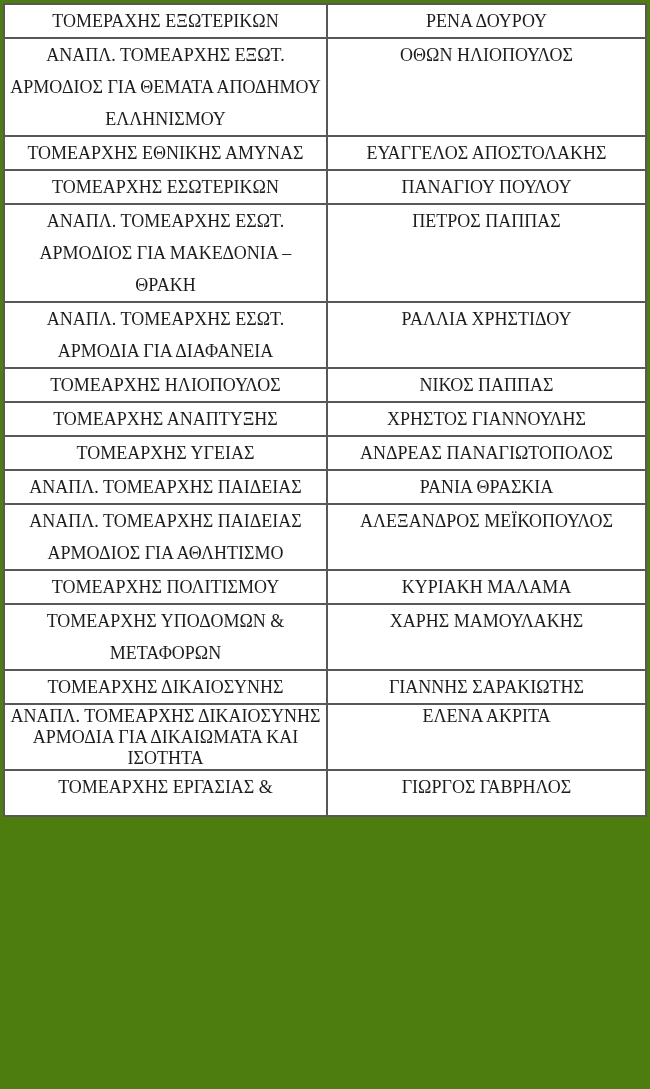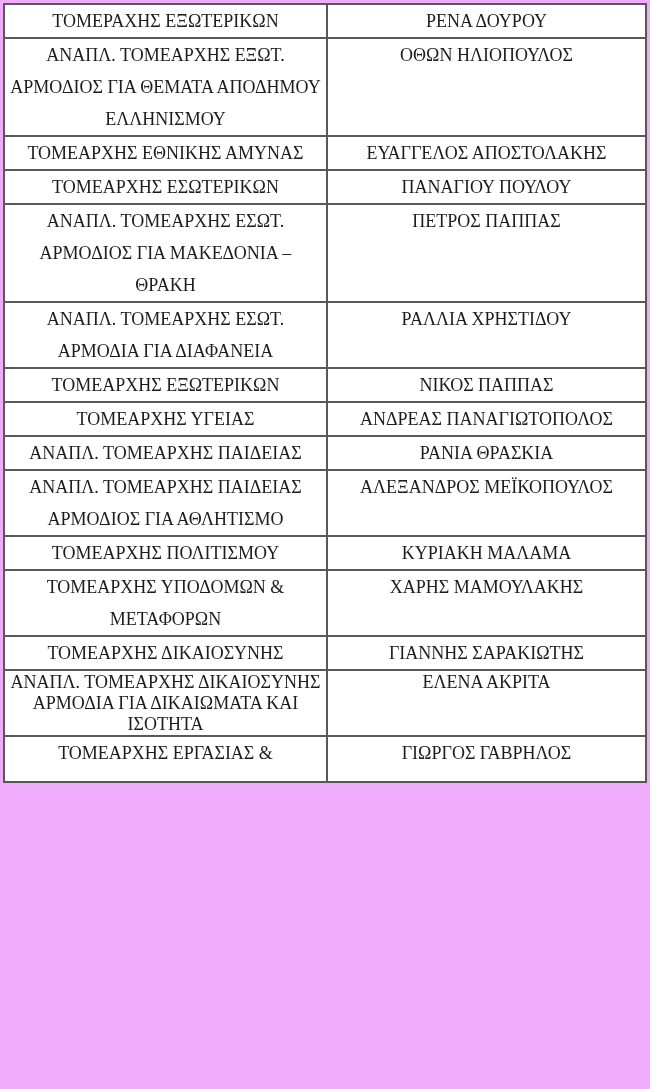--- a/index.html
+++ b/index.html
@@ -9,21 +9,21 @@
   }
   body {
     width: 650px;
     height: 1089px;
     overflow: hidden;
     font-family: "Liberation Serif", serif;
   }
   .doc-page {
     width: 650px;
     height: 1089px;
-    background: #f0abfc;
+    background: #4d7c0f;
     box-sizing: border-box;
     padding: 3px 0 0 3px;
   }
   table.appointments {
     border-collapse: collapse;
     table-layout: fixed;
     width: 642px;
     font-size: 18px;
     color: #1c1c1c;
     background: #ffffff;
@@ -82,22 +82,26 @@
 ΑΡΜΟΔΙΟΣ ΓΙΑ ΜΑΚΕΔΟΝΙΑ –
 ΘΡΑΚΗ</td>
           <td>ΠΕΤΡΟΣ ΠΑΠΠΑΣ</td>
         </tr>
         <tr>
           <td>ΑΝΑΠΛ. ΤΟΜΕΑΡΧΗΣ ΕΣΩΤ.
 ΑΡΜΟΔΙΑ ΓΙΑ ΔΙΑΦΑΝΕΙΑ</td>
           <td>ΡΑΛΛΙΑ ΧΡΗΣΤΙΔΟΥ</td>
         </tr>
         <tr>
-          <td>ΤΟΜΕΑΡΧΗΣ ΕΞΩΤΕΡΙΚΩΝ</td>
+          <td>ΤΟΜΕΑΡΧΗΣ ΗΛΙΟΠΟΥΛΟΣ</td>
           <td>ΝΙΚΟΣ ΠΑΠΠΑΣ</td>
+        </tr>
+        <tr>
+          <td>ΤΟΜΕΑΡΧΗΣ ΑΝΑΠΤΥΞΗΣ</td>
+          <td>ΧΡΗΣΤΟΣ ΓΙΑΝΝΟΥΛΗΣ</td>
         </tr>
         <tr>
           <td>ΤΟΜΕΑΡΧΗΣ ΥΓΕΙΑΣ</td>
           <td>ΑΝΔΡΕΑΣ ΠΑΝΑΓΙΩΤΟΠΟΛΟΣ</td>
         </tr>
         <tr>
           <td>ΑΝΑΠΛ. ΤΟΜΕΑΡΧΗΣ ΠΑΙΔΕΙΑΣ</td>
           <td>ΡΑΝΙΑ ΘΡΑΣΚΙΑ</td>
         </tr>
         <tr>

